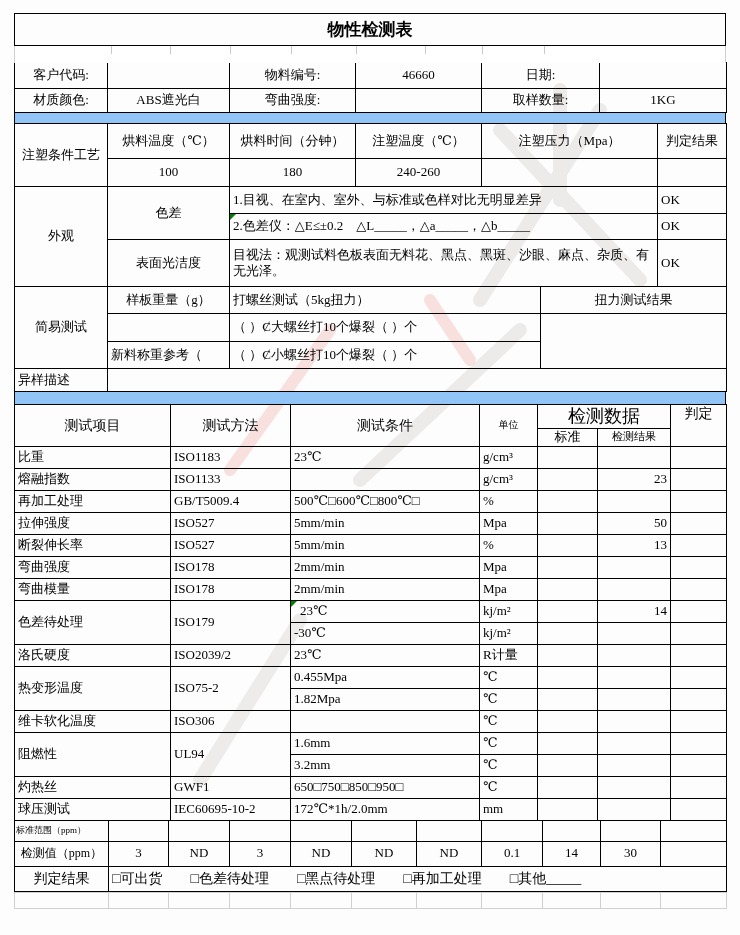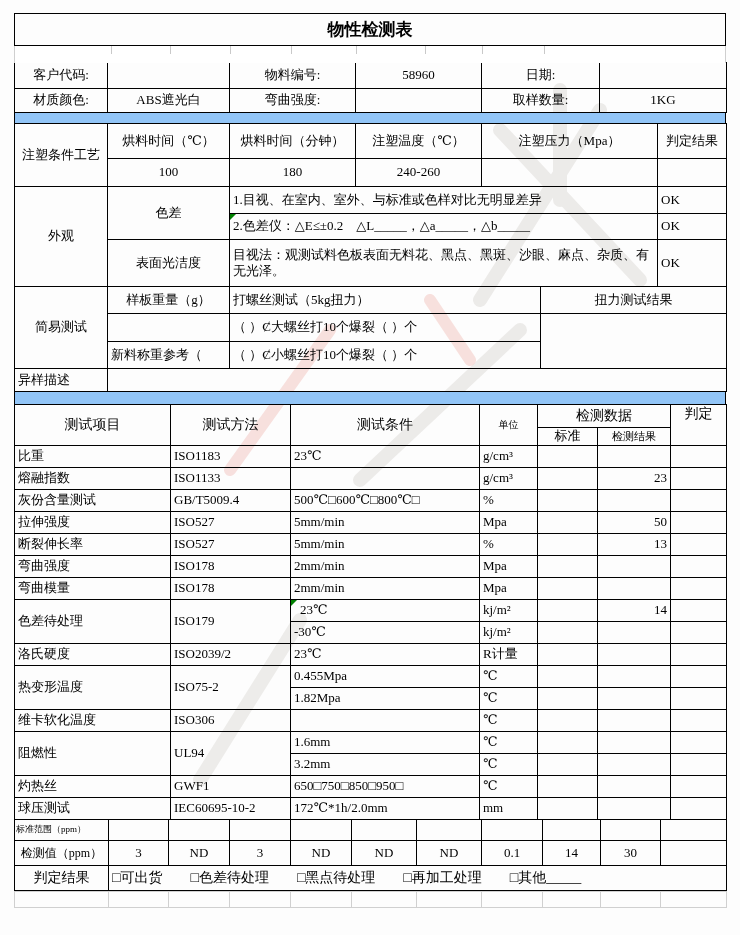--- a/index.html
+++ b/index.html
@@ -71,21 +71,21 @@
         <col style="width:126px">
       <col style="width:126px">
         <col style="width:118px">
         <col style="width:127px">
       </colgroup>
     <tbody>
         <tr style="height:26px">
       <td class="c">客户代码:</td>
       <td class="c"></td>
       <td class="c">物料编号:</td>
-      <td class="c">58960</td>
+      <td class="c">46660</td>
       <td class="c">日期:</td>
       <td class="c"></td>
     </tr>
     <tr style="height:24px">
       <td class="c">材质颜色:</td>
       <td class="c">ABS遮光白</td>
       <td class="c">弯曲强度:</td>
       <td class="c"></td>
       <td class="c">取样数量:</td>
       <td class="c">1KG</td>
@@ -100,21 +100,21 @@
         <col style="width:93px">
         <col style="width:122px">
         <col style="width:126px">
       <col style="width:126px">
         <col style="width:176px">
         <col style="width:69px">
       </colgroup>
     <tbody>
         <tr style="height:35px">
       <td class="c wrap" rowspan="2">注塑条件工艺</td>
-      <td class="c">烘料时间（℃）</td>
+      <td class="c">烘料温度（℃）</td>
       <td class="c">烘料时间（分钟）</td>
       <td class="c">注塑温度（℃）</td>
       <td class="c">注塑压力（Mpa）</td>
       <td class="c">判定结果</td>
     </tr>
     <tr style="height:28px">
       <td class="c">100</td>
       <td class="c">180</td>
       <td class="c">240-260</td>
       <td class="c"></td>
@@ -199,21 +199,21 @@
         <col style="width:60px">
         <col style="width:73px">
         <col style="width:56px">
       </colgroup>
     <tbody>
         <tr style="height:23px">
       <th class="c" rowspan="2" style="font-size:14px">测试项目</th>
       <th class="c" rowspan="2" style="font-size:14px">测试方法</th>
       <th class="c" rowspan="2" style="font-size:14px">测试条件</th>
       <th class="c" rowspan="2" style="font-size:10px">单位</th>
-      <th class="c" colspan="2" style="font-size:14px">检测数据</th>
+      <th class="c" colspan="2" style="font-size:18px">检测数据</th>
       <th class="c" rowspan="2" style="font-size:14px;vertical-align:top">判定</th>
     </tr>
     <tr style="height:18px">
       <th class="c">标准</th>
       <th class="c md">检测结果</th>
     </tr>
 
     <tr style="height:22px">
       <td class="l">比重</td>
       <td class="l">ISO1183</td>
@@ -226,21 +226,21 @@
     <tr style="height:22px">
       <td class="l">熔融指数</td>
       <td class="l">ISO1133</td>
       <td class="l"></td>
       <td class="l">g/cm³</td>
       <td></td>
       <td class="r">23</td>
       <td></td>
     </tr>
     <tr style="height:22px">
-      <td class="l">灰份含量测试</td>
+      <td class="l">再加工处理</td>
       <td class="l">GB/T5009.4</td>
       <td class="l">500℃□600℃□800℃□</td>
       <td class="l">%</td>
       <td></td>
       <td class="r"></td>
       <td></td>
     </tr>
     <tr style="height:22px">
       <td class="l">拉伸强度</td>
       <td class="l">ISO527</td>

